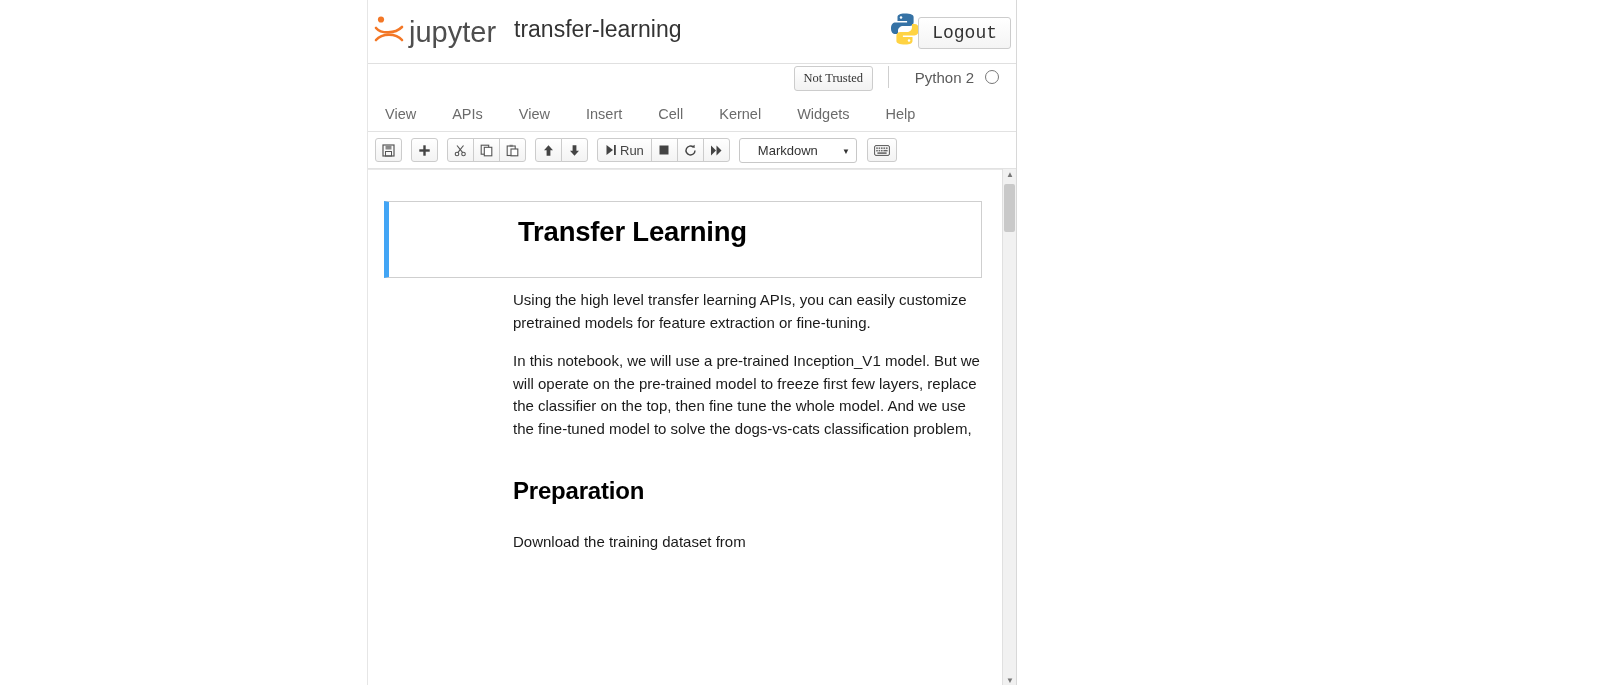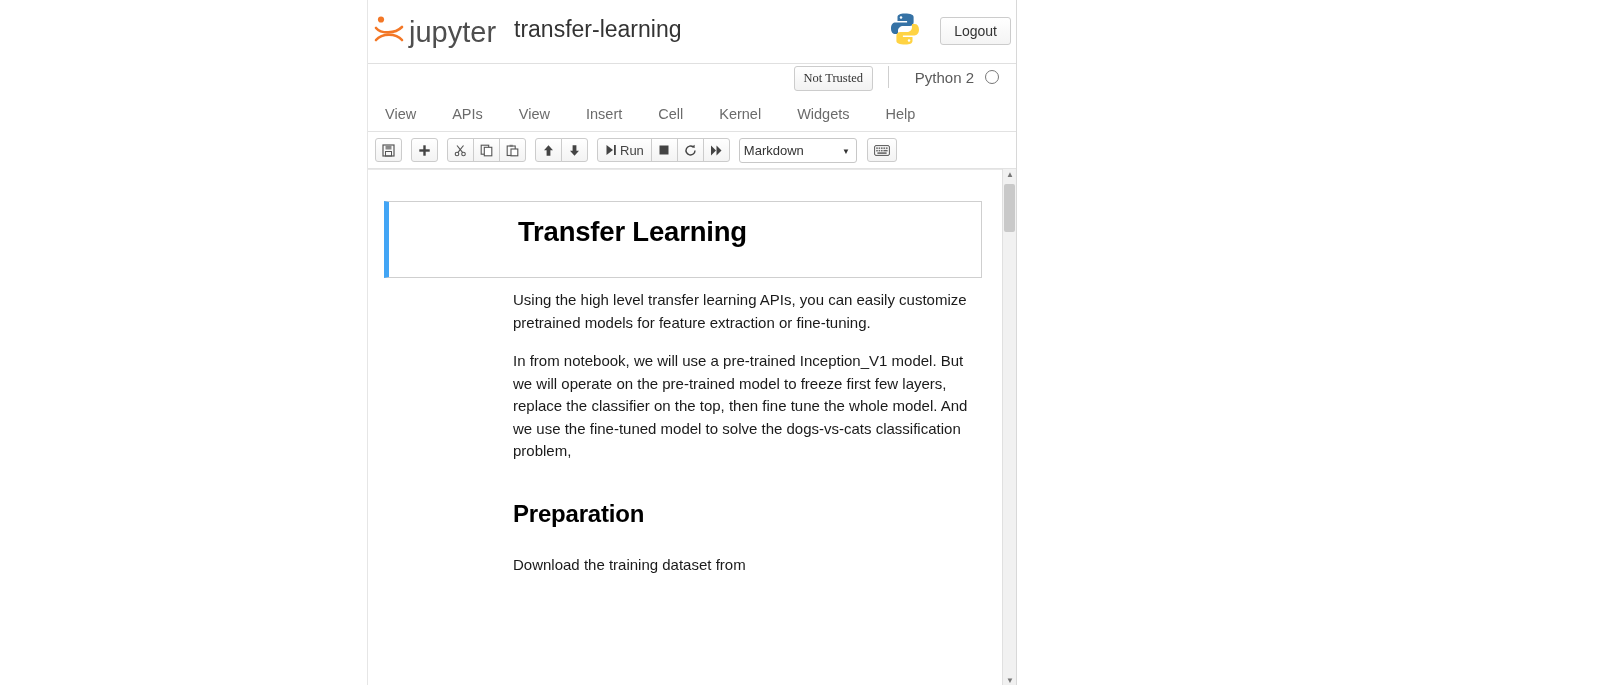--- a/index.html
+++ b/index.html
@@ -68,27 +68,27 @@
     left: 521px;
     top: 12px;
     width: 32px;
     height: 34px;
   }
   .logout-btn {
     position: absolute;
     right: 5px;
     top: 17px;
     padding: 5px 13px;
-    font-size: 14px;
+    font-size: 18px;
     color: #333;
     background: linear-gradient(#ffffff, #f4f4f4);
     border: 1px solid #cccccc;
     border-radius: 3px;
     cursor: pointer;
-    font-family: Liberation Sans, sans-serif;
+    font-family: Liberation Mono, monospace;
   }
 
   
   .nb-subbar {
     position: relative;
     height: 33px;
     background: #ffffff;
   }
   .trust-btn {
     position: absolute;
@@ -195,21 +195,21 @@
   }
   .run-label { margin-left: 3px; }
   .cell-type-select {
     width: 118px;
     height: 25px;
     font-size: 13px;
     color: #333;
     border: 1px solid #c8c8c8;
     border-radius: 3px;
     background: #ffffff;
-    padding-left: 4px;
+    padding-left: 18px;
     font-family: "Liberation Sans", sans-serif;
     -webkit-appearance: none;
     appearance: none;
     position: relative;
     cursor: pointer;
   }
   .select-wrap {
     position: relative;
     margin-right: 10px;
   }
@@ -503,21 +503,21 @@
       </div>
 
       <div class="cells">
 
         <div class="cell-selected">
           <div class="h1-title">Transfer Learning</div>
         </div>
 
         <div class="md-block" style="top: 108px; margin-top: 12px;">
           <div class="md-para">Using the high level transfer learning APIs, you can easily customize pretrained models for feature extraction or fine-tuning.</div>
-          <div class="md-para" style="margin-top: 16px;">In from notebook, we will use a pre-trained Inception_V1 model. But we will operate on the pre-trained model to freeze first few layers, replace the classifier on the top, then fine tune the whole model. And we use the fine-tuned model to solve the dogs-vs-cats classification problem,</div>
+          <div class="md-para" style="margin-top: 16px;">In this notebook, we will use a pre-trained Inception_V1 model. But we will operate on the pre-trained model to freeze first few layers, replace the classifier on the top, then fine tune the whole model. And we use the fine-tuned model to solve the dogs-vs-cats classification problem,</div>
           <div class="h2-title" style="margin-top: 37px;">Preparation</div>
           <div class="md-para" style="margin-top: 26px;">Download the training dataset from</div>
         </div>
 
       </div>
     </div>
 
   </div>
 </div>
 

